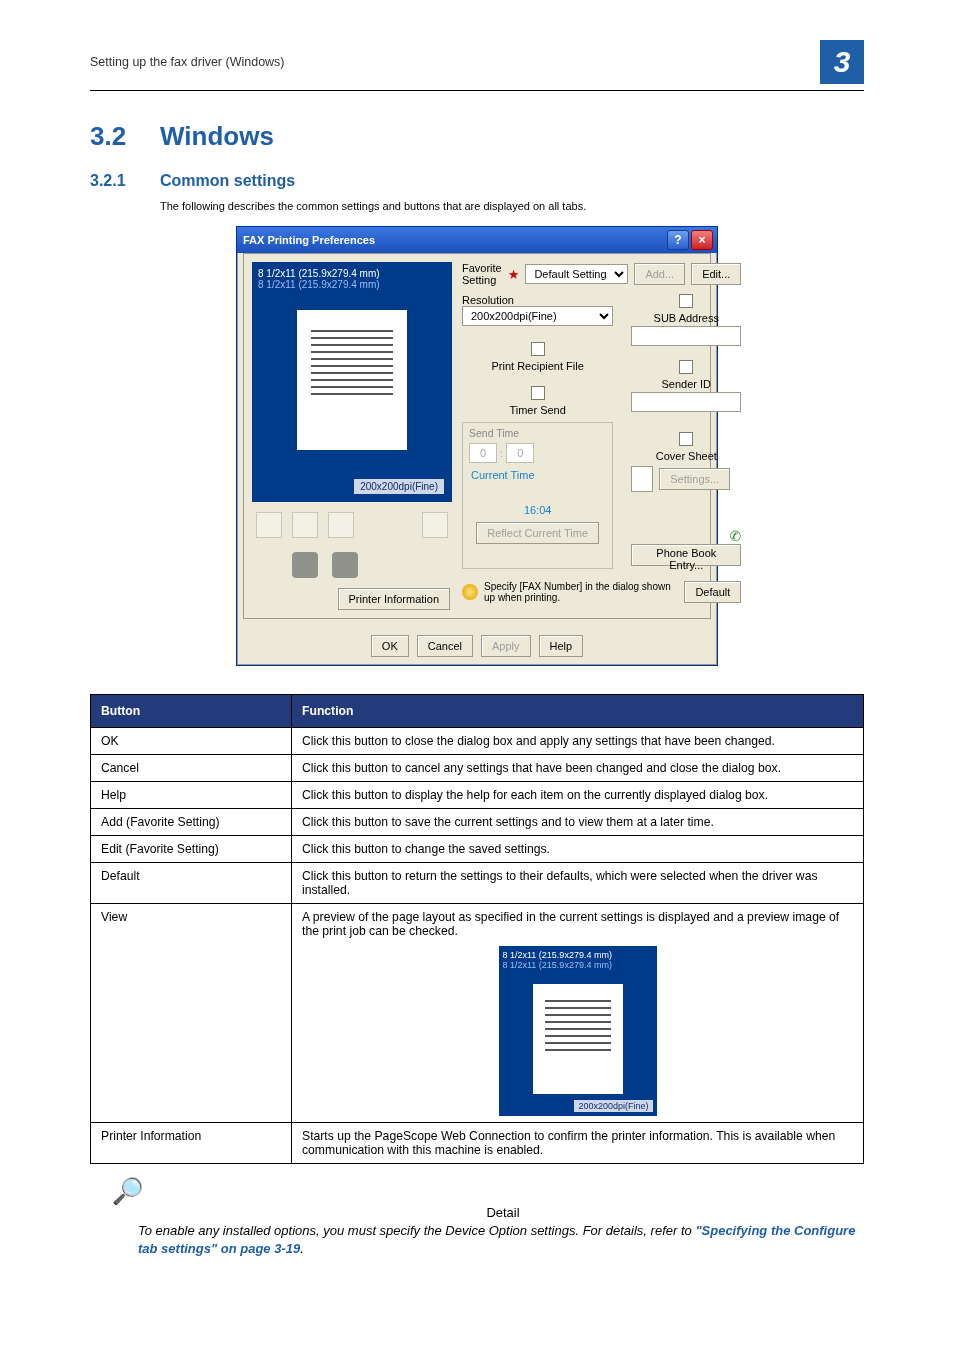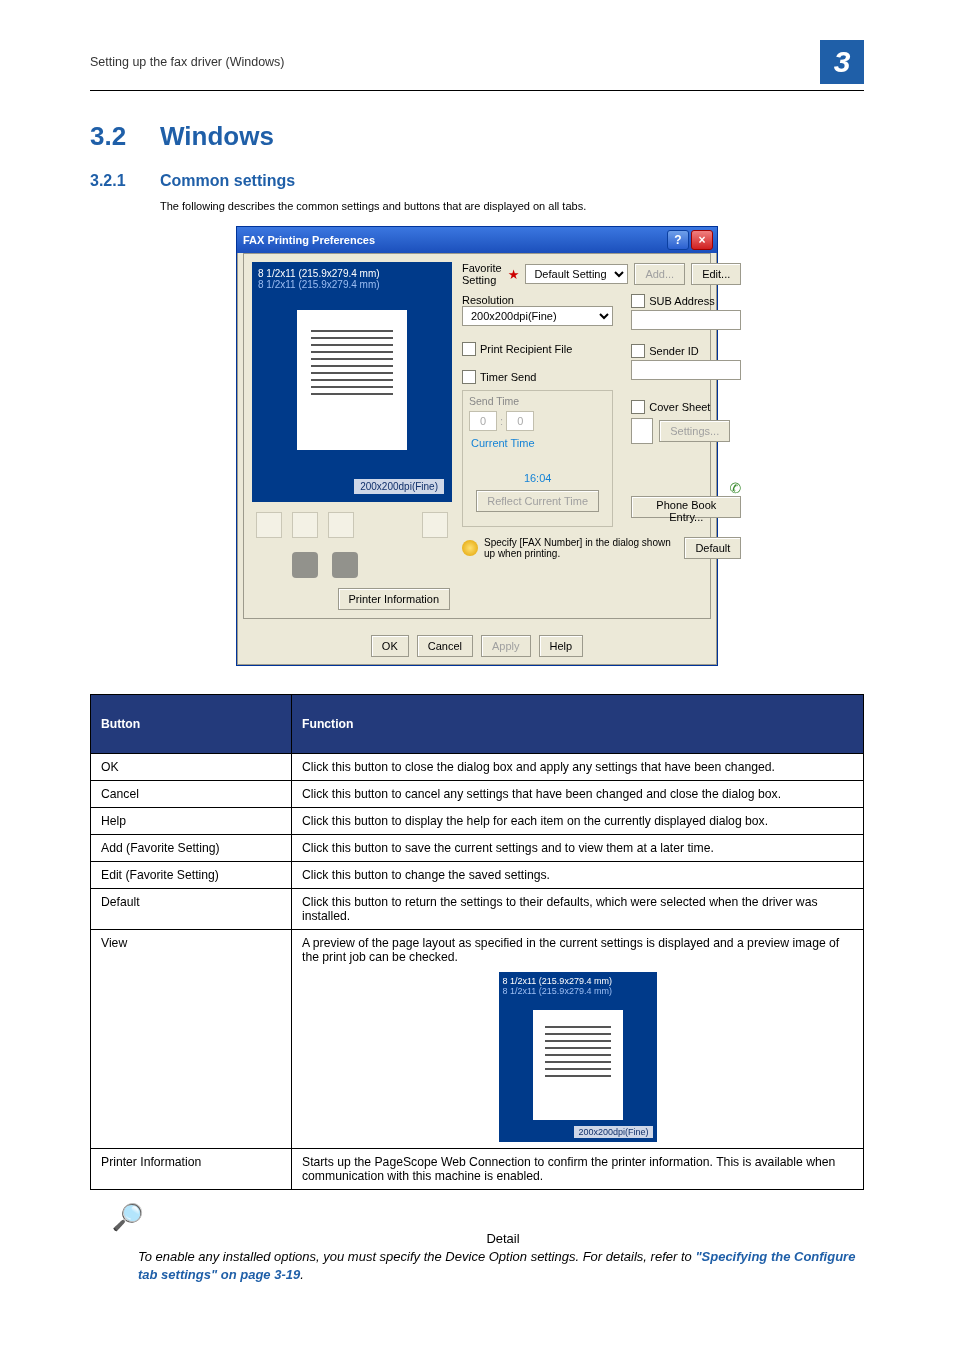--- a/index.html
+++ b/index.html
@@ -182,26 +182,26 @@
   }
   .select { height: 20px; }
   .btn {
     background: #ece9d8;
     height: 22px;
     padding: 2px 10px;
     border: 1px solid #9c9a8c;
     box-shadow: inset 1px 1px 0 #fff;
   }
   .btn[disabled] { color: #a0a0a0; }
-  .chk { display: flex; align-items: center; gap: 4px; font-size: 11px; }
+  .chk { display: flex; align-items: center; gap: 4px; font-size: 11px; flex-direction: column; }
   .chkbox { width: 12px; height: 12px; border: 1px solid #7b7b6e; background: #fff; }
   .favstar { color: #c00; font-size: 13px; }
   .grpbox {
     border: 1px solid #c2bfae;
-    padding: 4px 6px 14px 6px;
+    padding: 4px 6px 24px 6px;
     margin-top: 6px;
     color: #888;
   }
   .grpbox .grpttl { color: #888; font-size: 10.5px; margin-bottom: 4px;}
   .spin { width: 26px; height: 18px; border: 1px solid #c2bfae; background: #fff; display:inline-flex; align-items:center; justify-content:center; color:#aaa;}
   .curtime { color: #1583d6; margin: 6px 0 2px 2px;}
   .centerbtn { display:flex; justify-content:center; margin-top:6px;}
   .msgrow { display:flex; align-items:center; gap:6px; margin-top:10px;}
   .msgrow .bulb { width:16px; height:16px; background: radial-gradient(#ffe070, #e0a000); border-radius: 50%;}
   .okrow { display:flex; justify-content:center; gap:8px; padding: 10px 0 8px 0;}
@@ -213,21 +213,21 @@
   table.funcs {
     width: 100%;
     border-collapse: collapse;
     font-size: 12.2px;
     margin-top: 28px;
   }
   table.funcs th {
     background: #233a7b;
     color: #fff;
     text-align: left;
-    padding: 22px 10px;
+    padding: 9px 10px;
     border: 1px solid #000;
     font-weight: bold;
   }
   table.funcs td {
     border: 1px solid #000;
     padding: 6px 10px;
     vertical-align: top;
   }
   table.funcs td:first-child { width: 180px; }
   .preview-mini {

